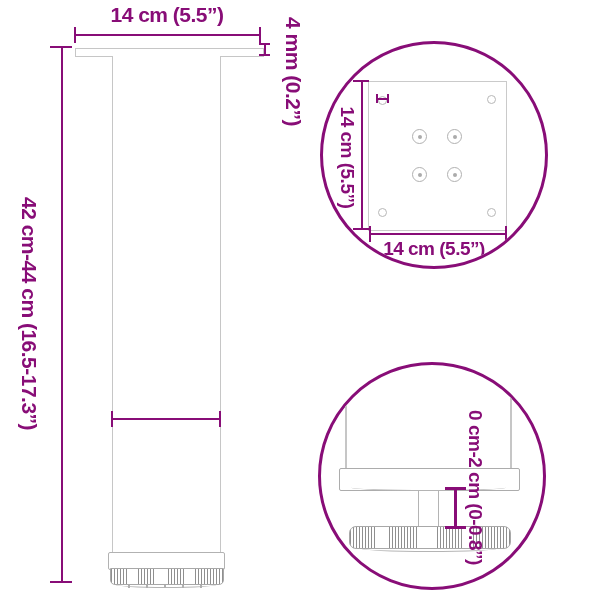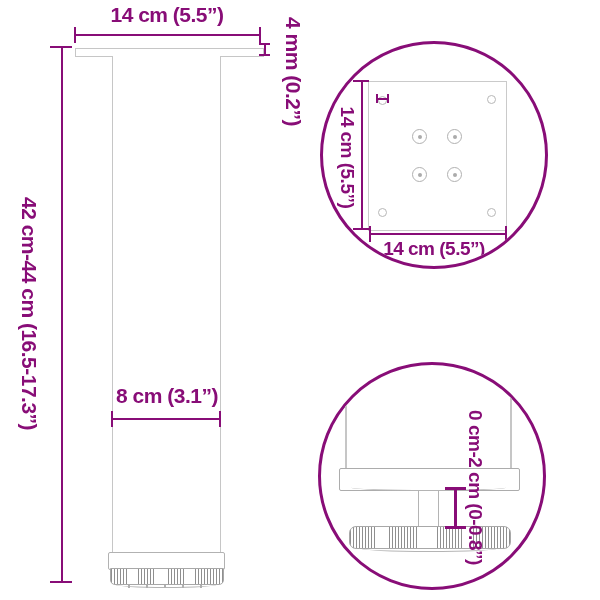--- a/index.html
+++ b/index.html
@@ -67,21 +67,20 @@
     <div class="m" style="left:259px;top:54px;width:11px;height:2px;"></div>
     <div class="m" style="left:264px;top:44px;width:2px;height:11px;"></div>
   </div>
   <div class="lbl rot" style="left:223px;top:60px;width:140px;">4 mm (0.2”)</div>
 
   <div class="m" style="left:61px;top:47px;width:2px;height:536px;"></div>
   <div class="m" style="left:50px;top:46px;width:22px;height:2px;"></div>
   <div class="m" style="left:50px;top:581px;width:22px;height:2px;"></div>
   <div class="lbl rot" style="left:-131px;top:302px;width:320px;">42 cm-44 cm (16.5-17.3”)</div>
 
-  <div class="lbl" style="left:94px;top:384px;width:146px;">8 cm (3.1”)</div>
   <div class="m" style="left:112px;top:418px;width:109px;height:2px;"></div>
   <div class="m" style="left:111px;top:411px;width:2px;height:16px;"></div>
   <div class="m" style="left:219px;top:411px;width:2px;height:16px;"></div>
 
   <div class="circle" style="left:320px;top:41px;width:222px;height:222px;">
 
     <div class="outline" style="left:45px;top:37px;width:137px;height:148px;border:1.5px solid #cacaca;"></div>
 
     <div class="hole" style="left:55px;top:52px;width:7px;height:7px;"></div>
     <div class="hole" style="left:164px;top:51px;width:7px;height:7px;"></div>

